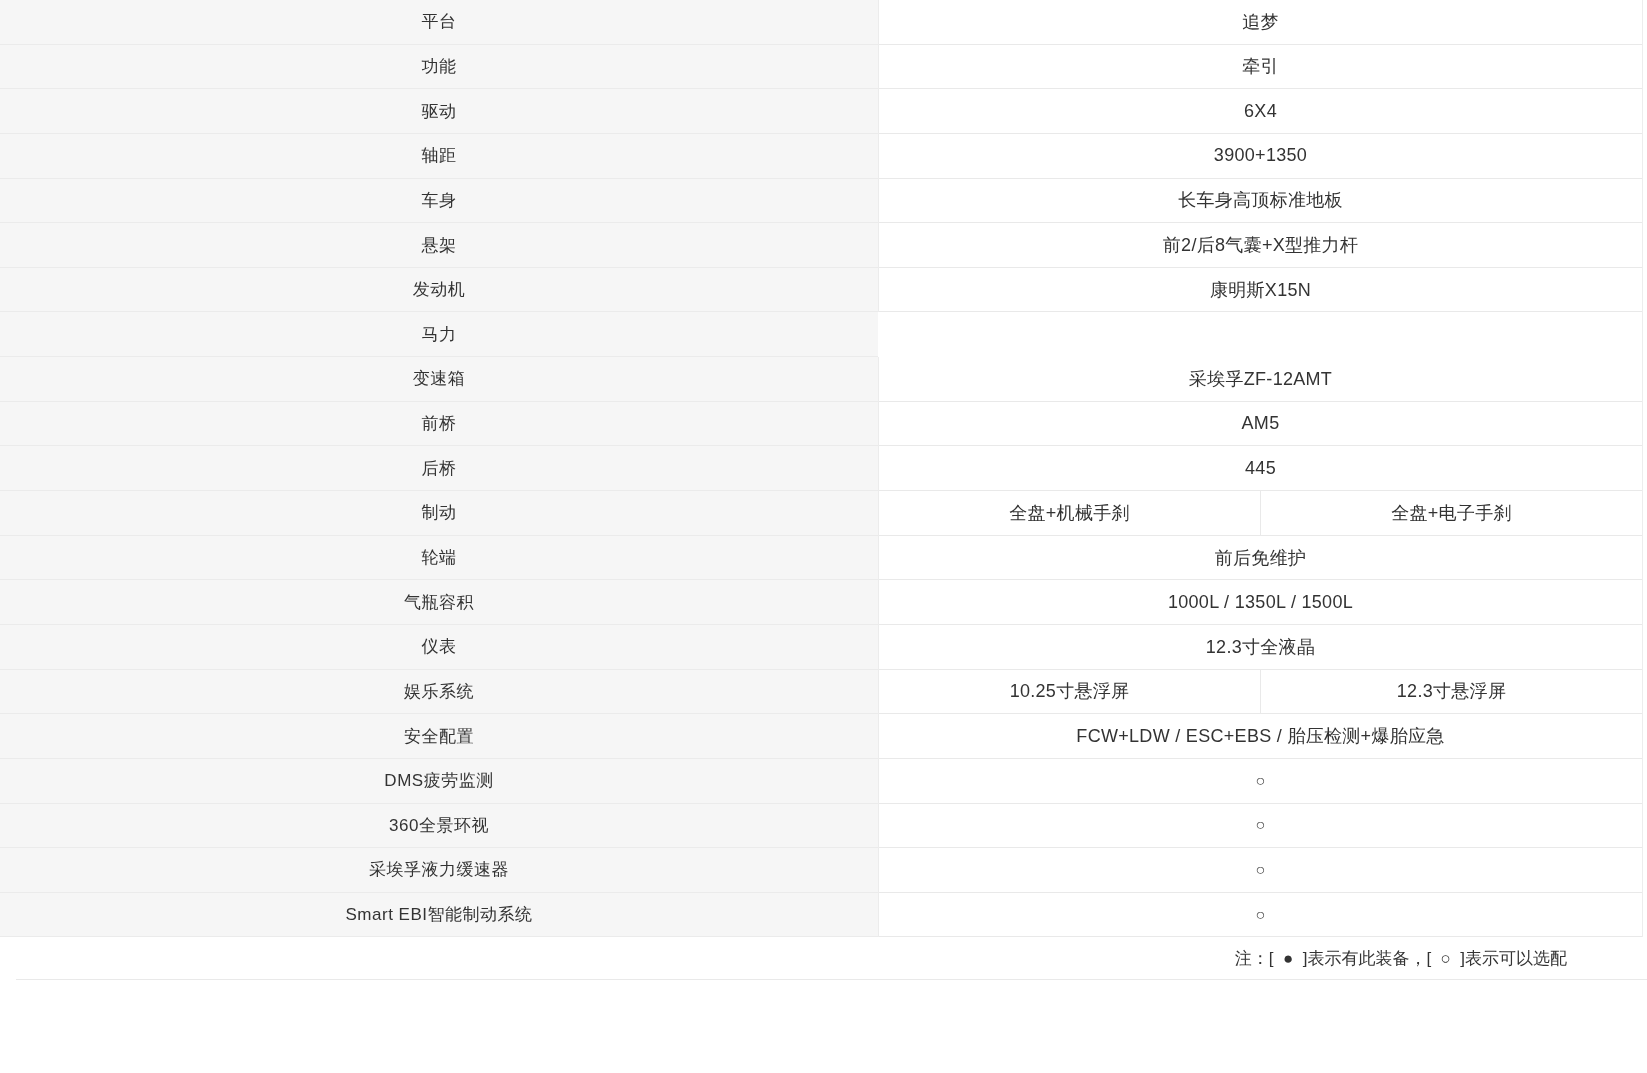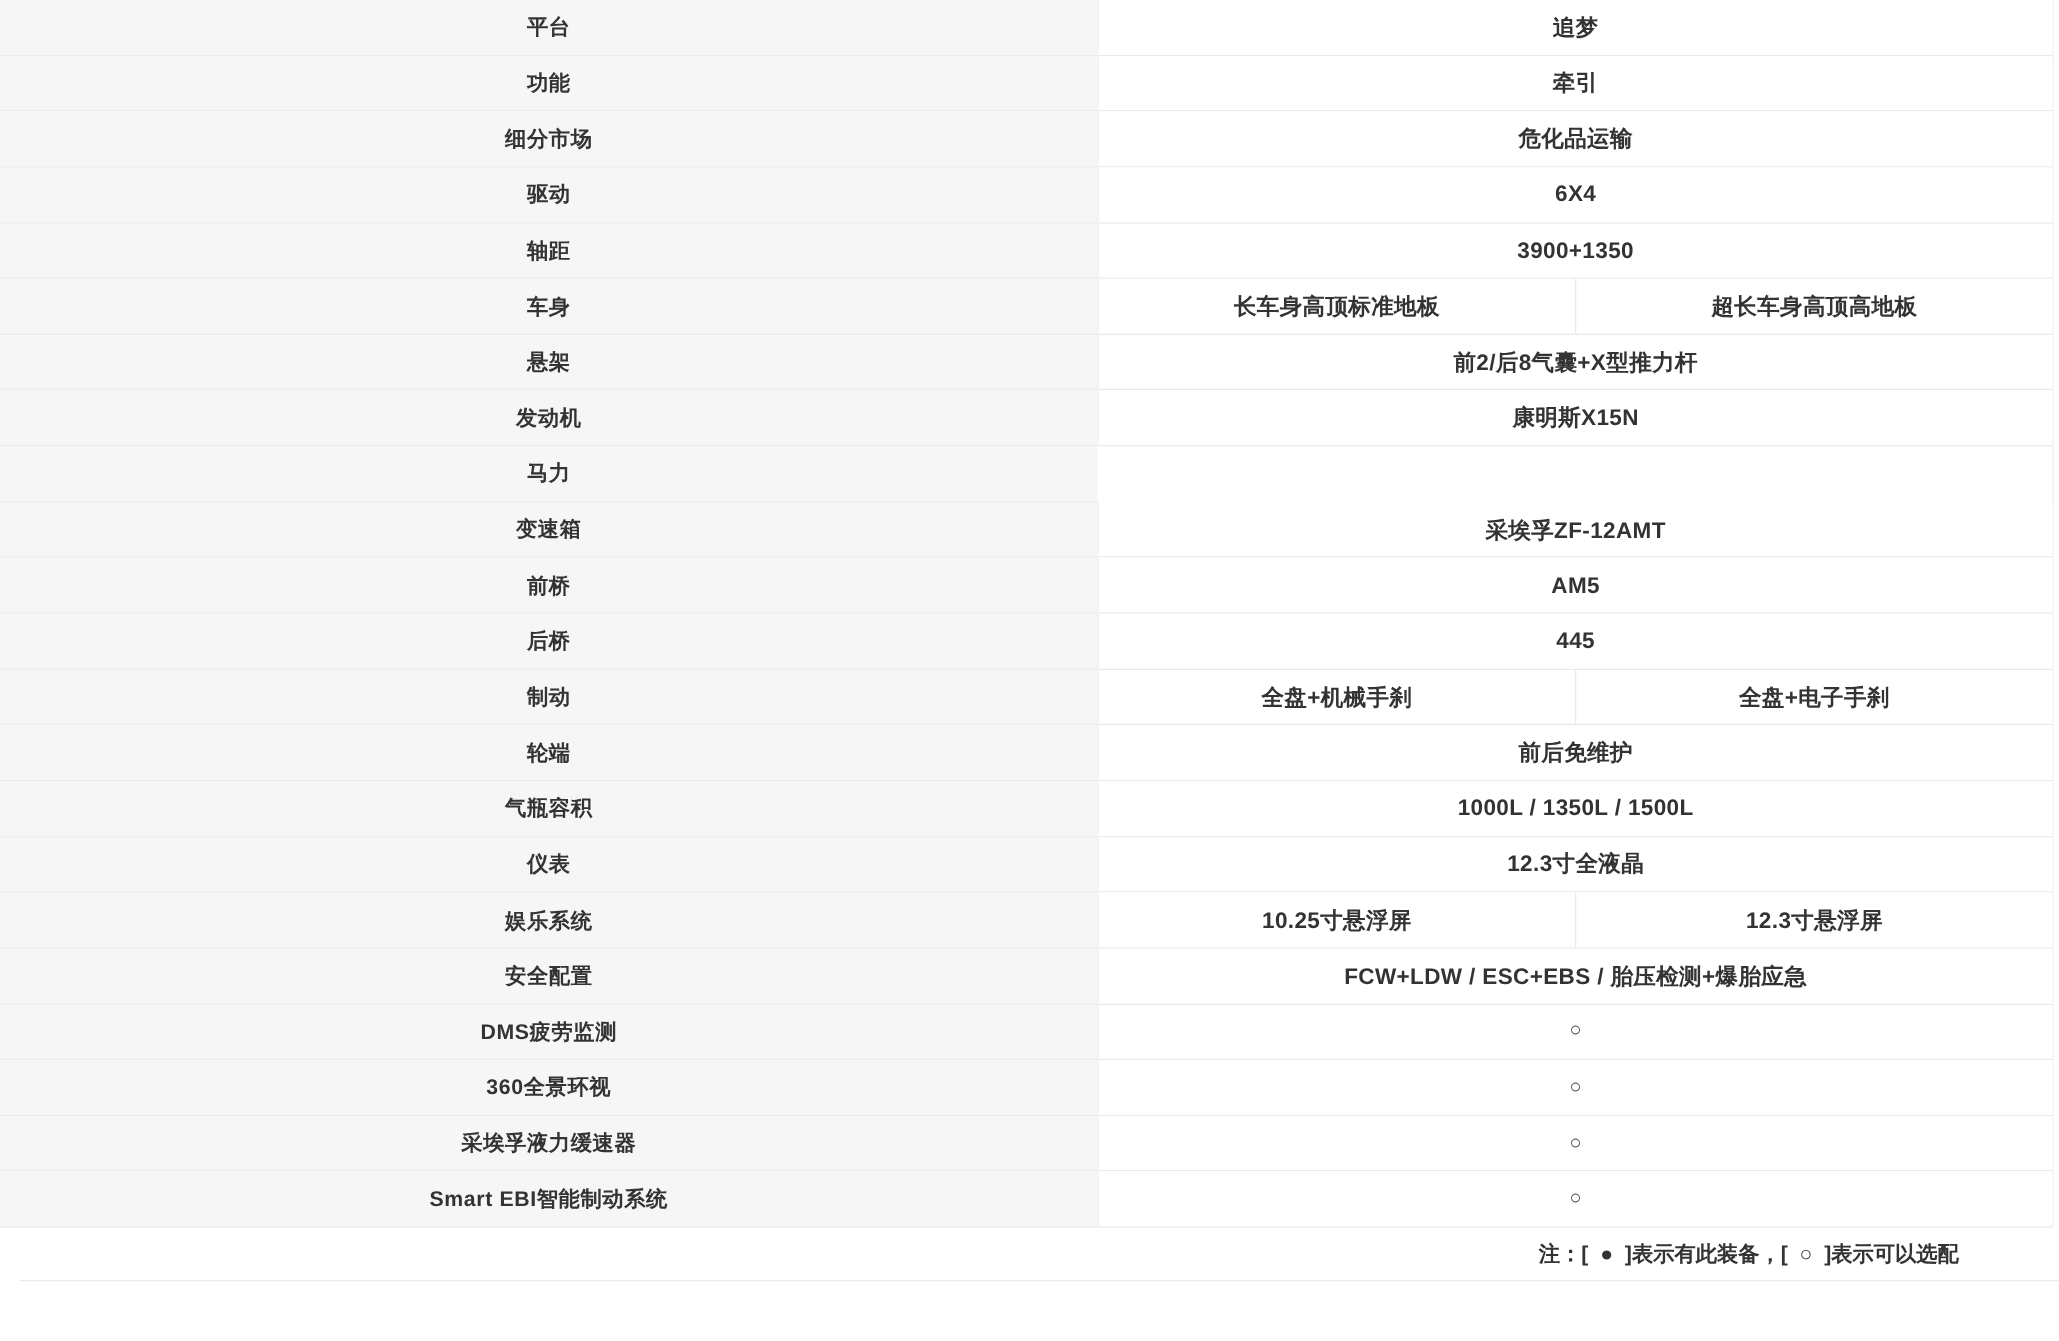--- a/index.html
+++ b/index.html
@@ -6,21 +6,20 @@
     margin: 0;
     padding: 0;
     background: #ffffff;
     width: 1647px;
     height: 1073px;
     overflow: hidden;
     font-family: "Liberation Sans", "DejaVu Sans", sans-serif;
   }
   .page {
     width: 1647px;
-    font-weight: bold;
   }
   .spec-table {
     width: 1643px;
     border-right: 1px solid #ededed;
     box-sizing: border-box;
   }
   .row {
     display: flex;
     height: 44.65px;
     box-sizing: border-box;
@@ -90,42 +89,35 @@
           <div class="value-cell">追梦</div>
         </div>
       </div>
       <div class="row">
         <div class="label-cell">功能</div>
         <div class="value-area">
           <div class="value-cell">牵引</div>
         </div>
       </div>
       <div class="row">
-        <div class="label-cell">细分市场</div>
-        <div class="value-area">
-          <div class="value-cell">危化品运输</div>
-        </div>
-      </div>
-      <div class="row">
         <div class="label-cell">驱动</div>
         <div class="value-area">
           <div class="value-cell">6X4</div>
         </div>
       </div>
       <div class="row">
         <div class="label-cell">轴距</div>
         <div class="value-area">
           <div class="value-cell">3900+1350</div>
         </div>
       </div>
       <div class="row">
         <div class="label-cell">车身</div>
         <div class="value-area">
           <div class="value-cell">长车身高顶标准地板</div>
-          <div class="value-cell">超长车身高顶高地板</div>
         </div>
       </div>
       <div class="row">
         <div class="label-cell">悬架</div>
         <div class="value-area">
           <div class="value-cell">前2/后8气囊+X型推力杆</div>
         </div>
       </div>
       <div class="row">
         <div class="label-cell">发动机</div>

